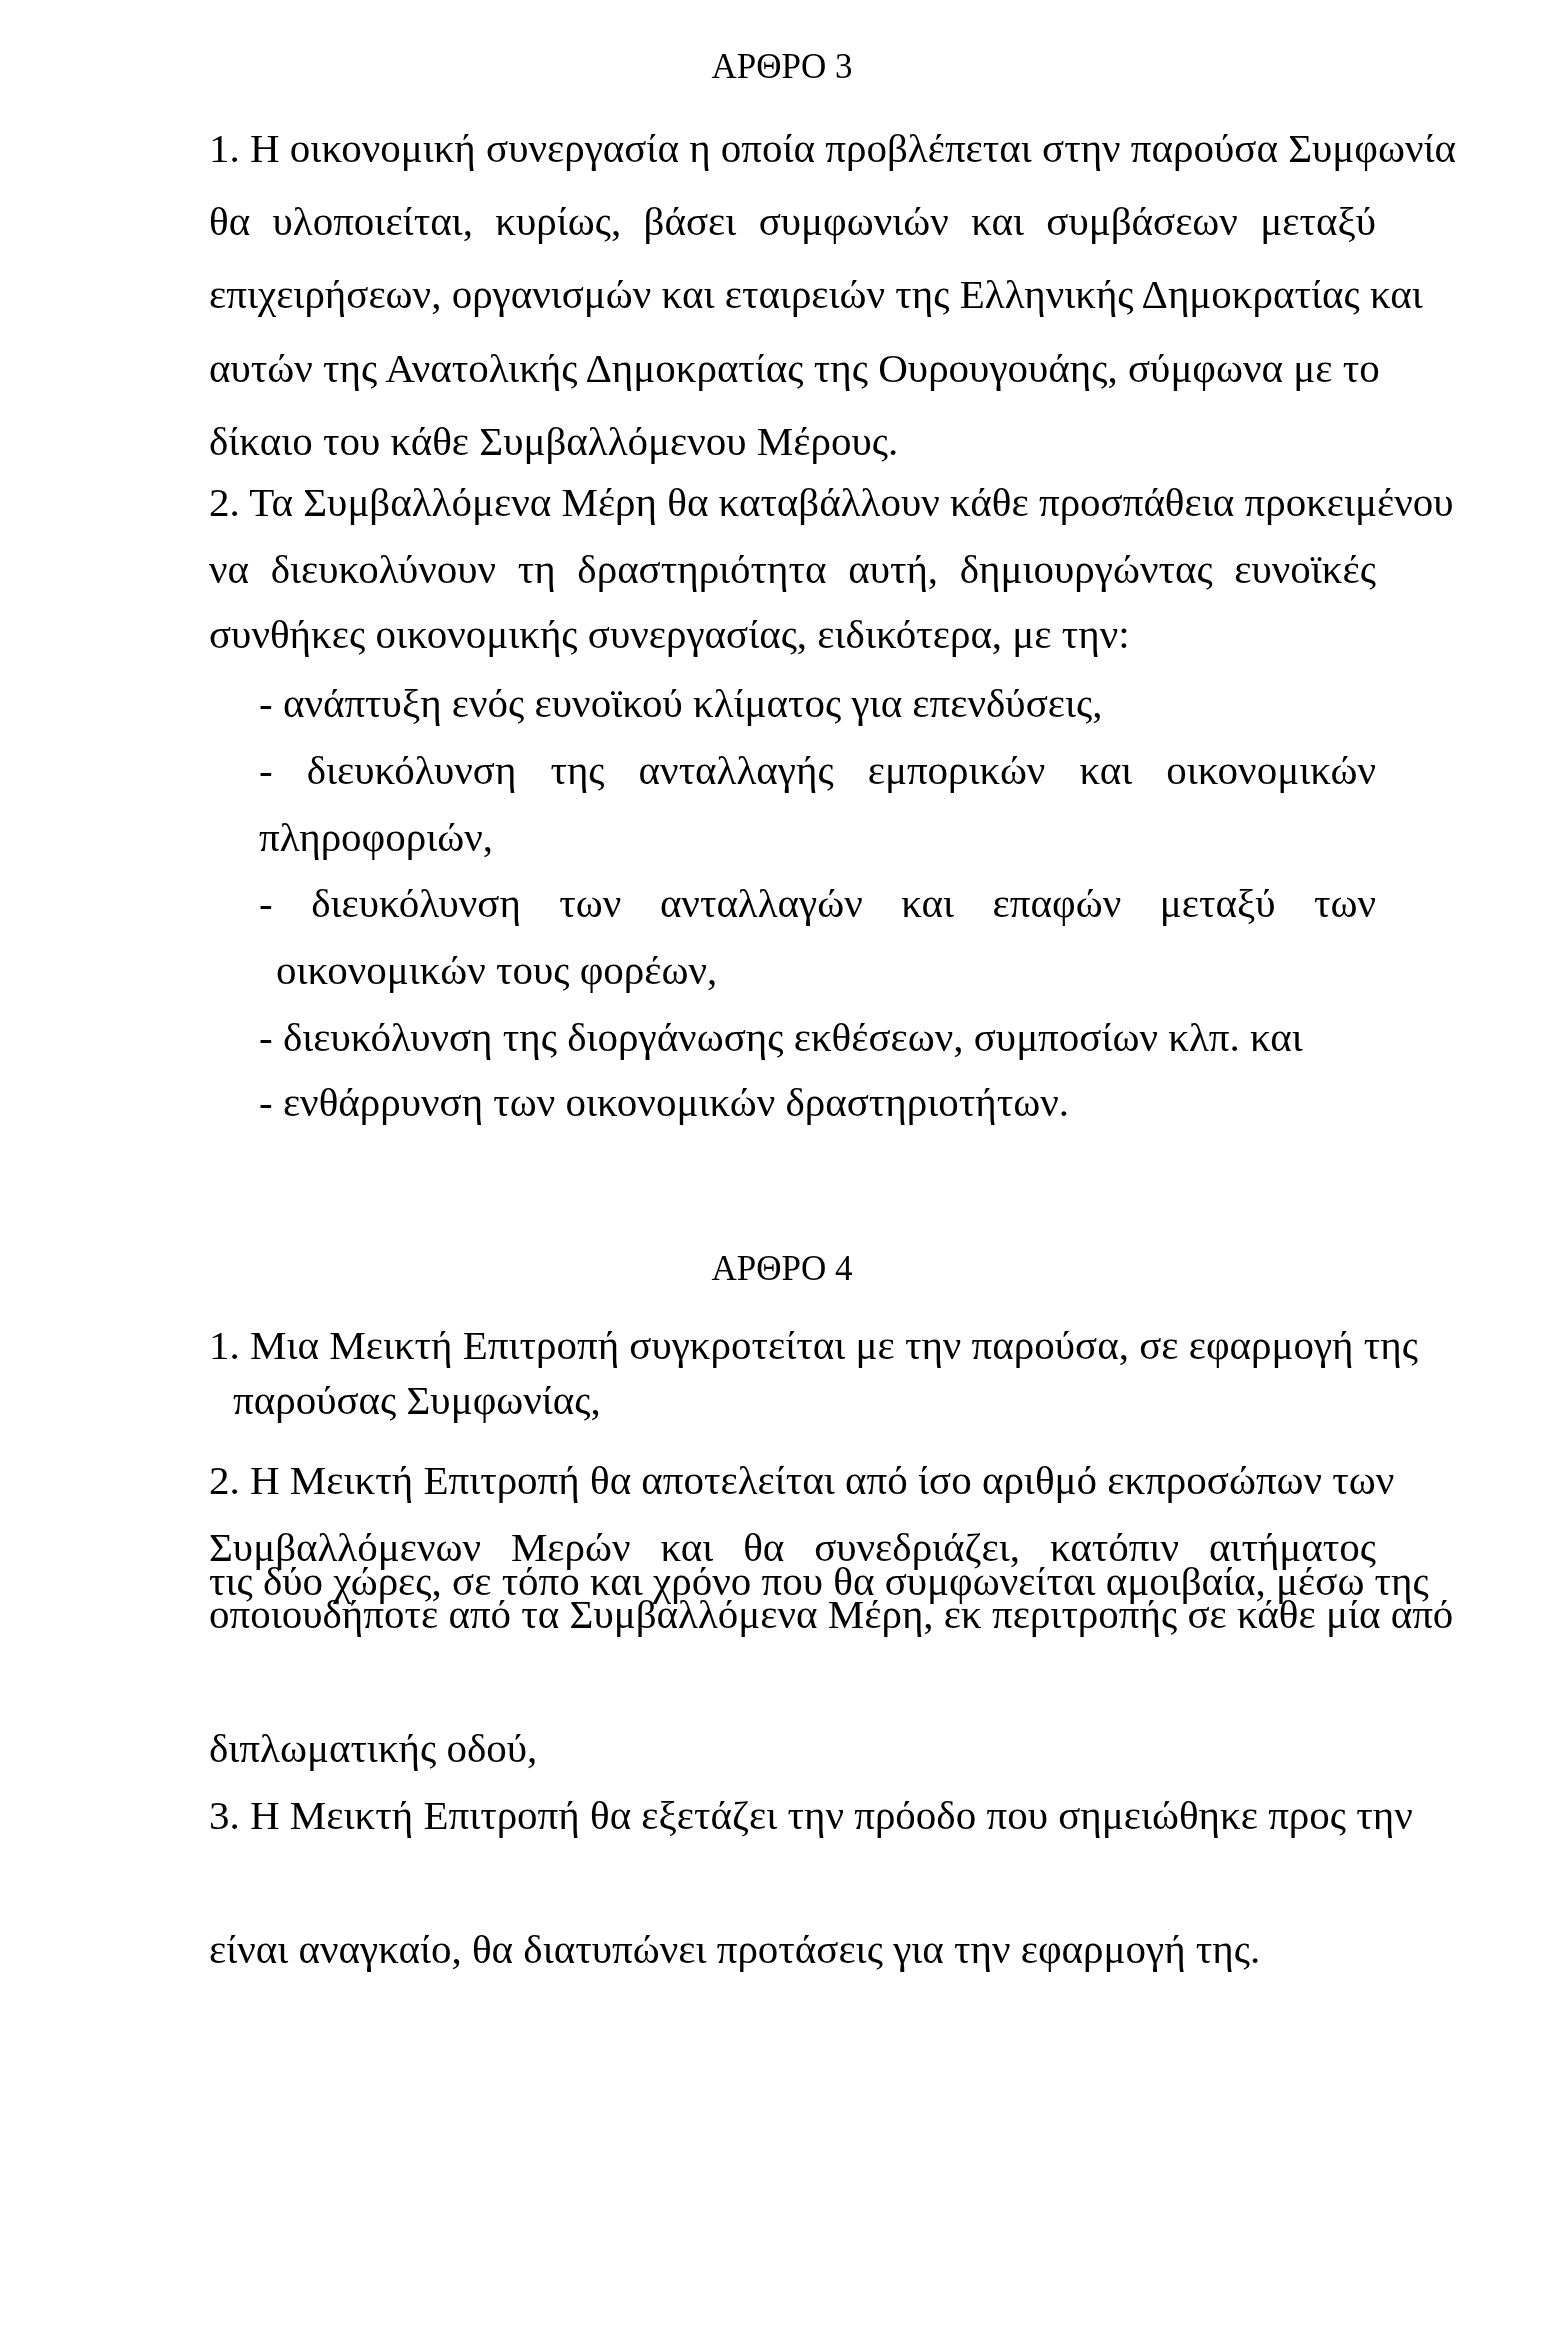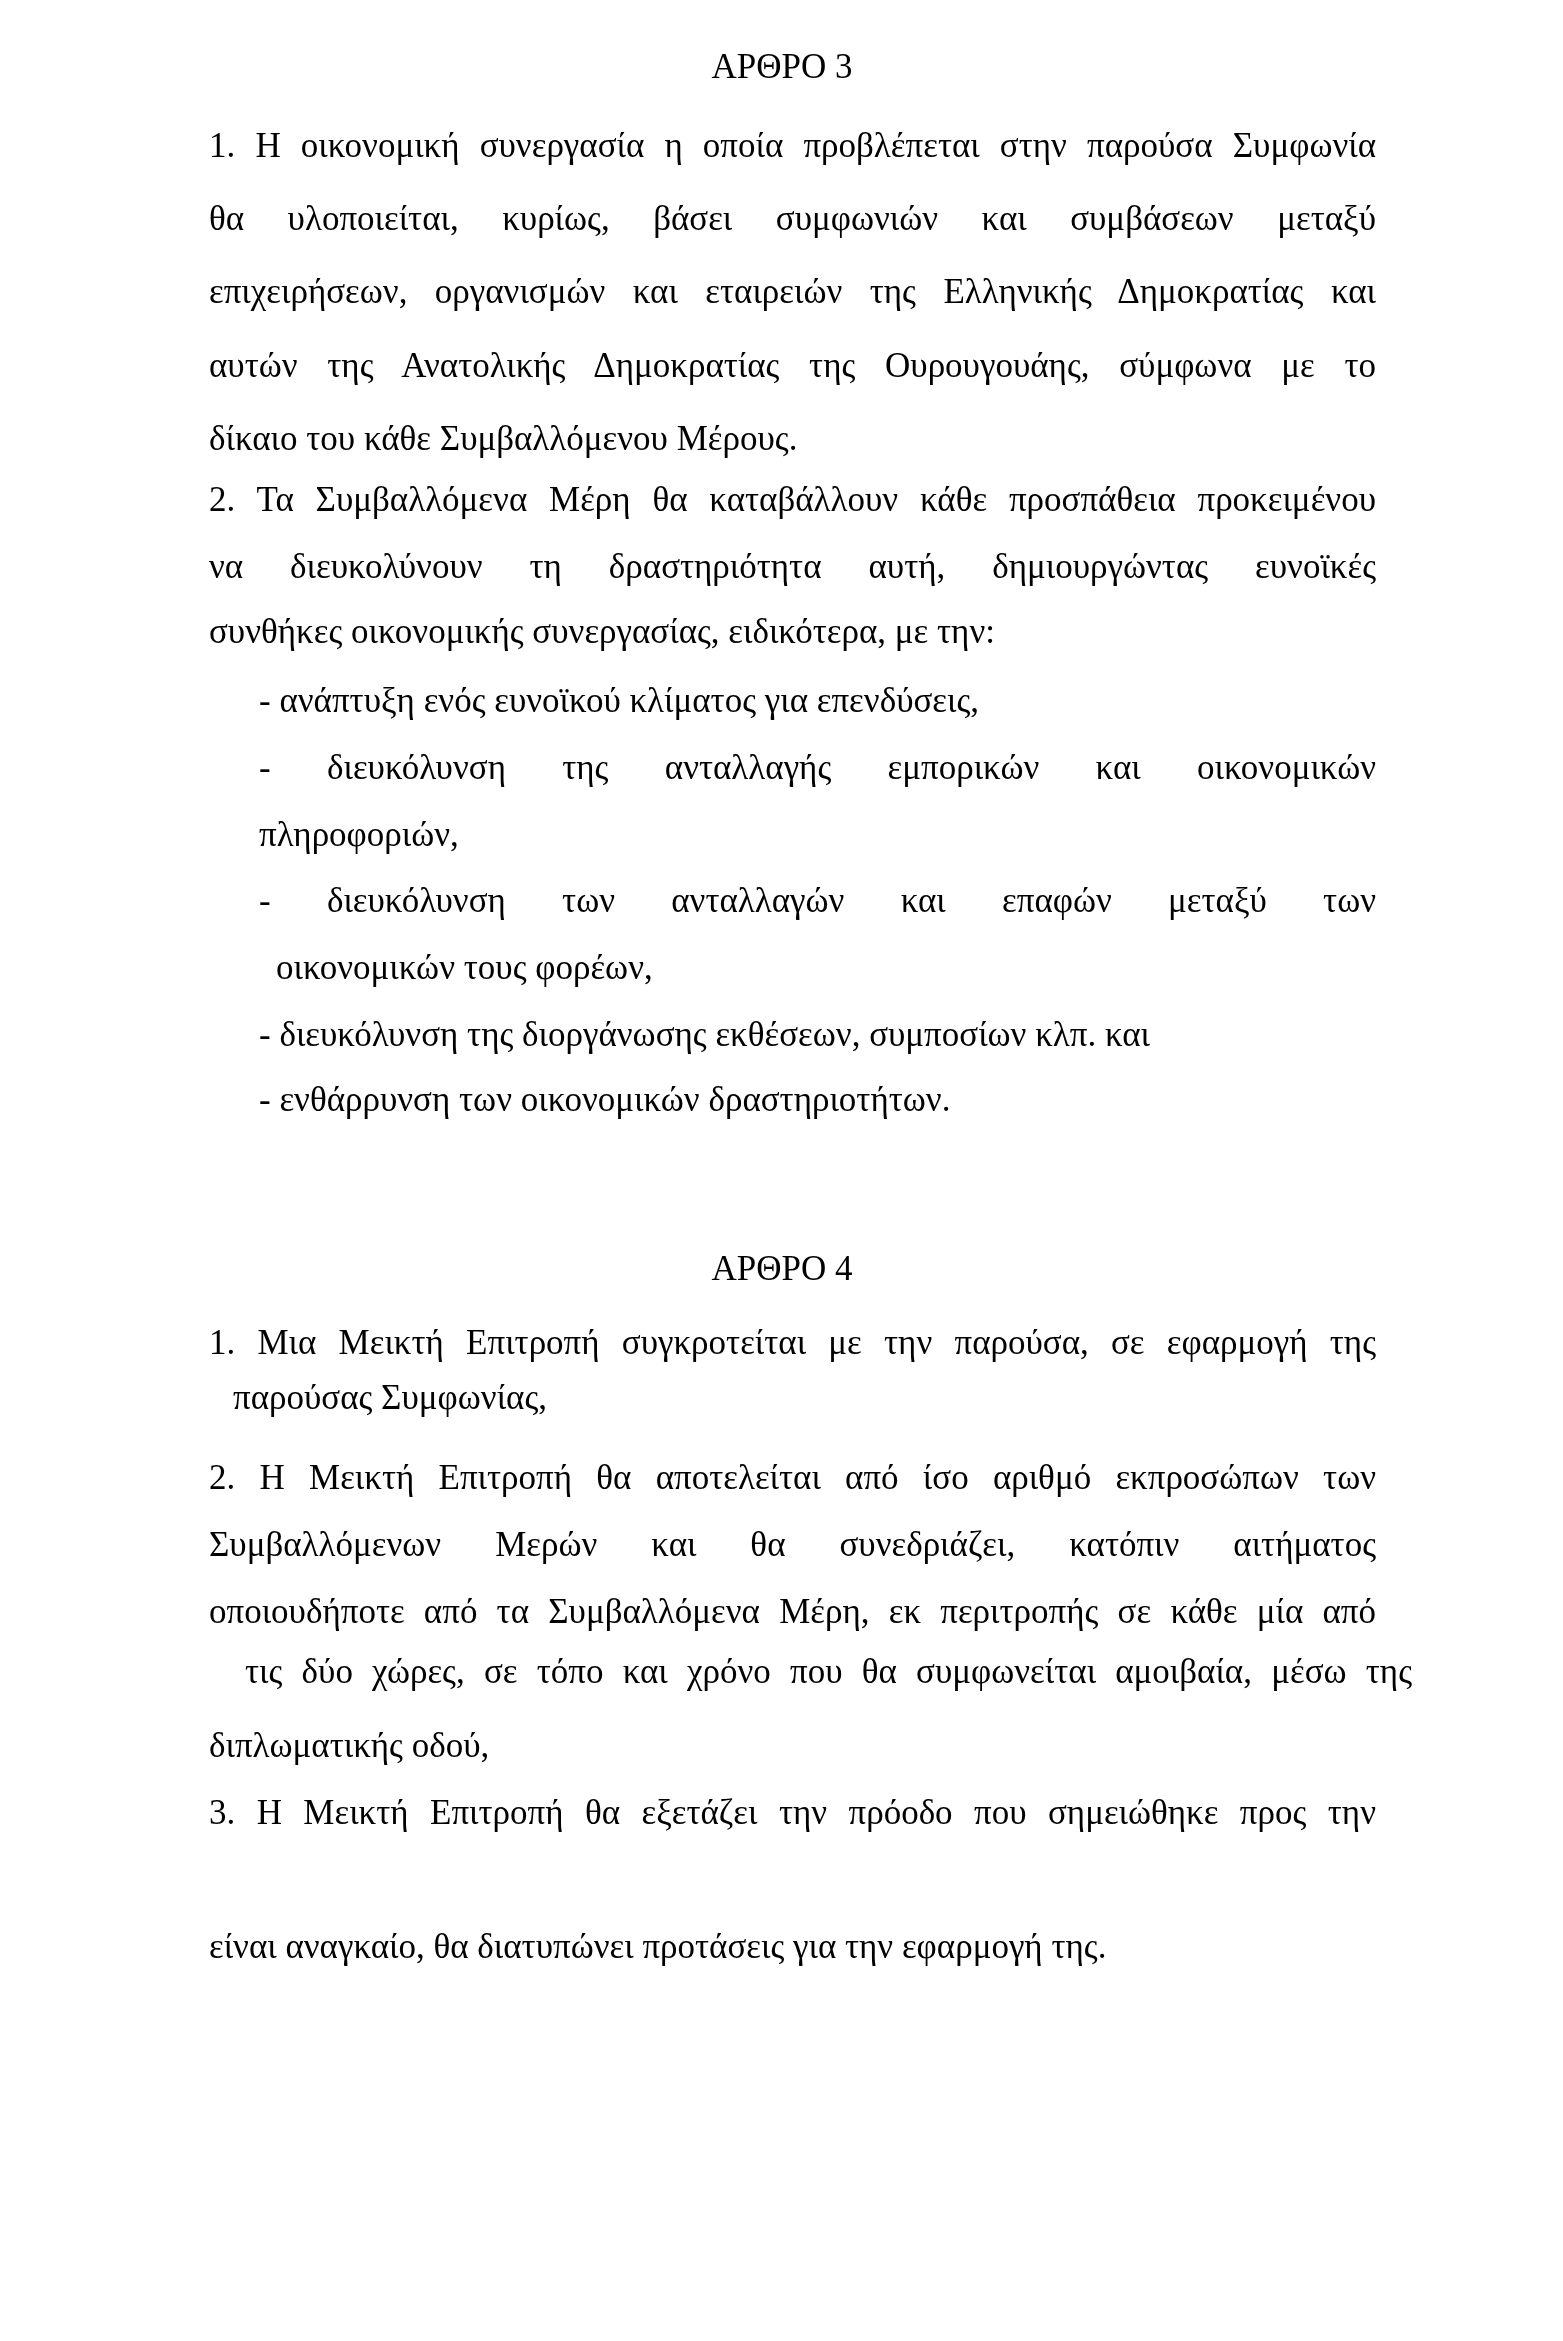--- a/index.html
+++ b/index.html
@@ -7,21 +7,21 @@
     width: 1564px; height: 2342px; overflow: hidden; position: relative;
     font-family: "Liberation Serif", "DejaVu Serif", serif;
     color: #000;
   }
   .page { position: absolute; left: 0; top: 0; width: 1564px; height: 2342px; }
   .heading {
     position: absolute; left: 0; width: 1564px; text-align: center;
     font-size: 35px; line-height: 1;
   }
   .line {
-    position: absolute; font-size: 35px; line-height: 1; white-space: nowrap;
+    position: absolute; font-size: 41px; line-height: 1; white-space: nowrap;
   }
   .just { text-align: justify; text-align-last: justify; }
   .body-col { left: 209px; width: 1167px; }
   .bullet-col { left: 259px; width: 1117px; }
 </style>
 </head>
 <body>
 
 <div class="page">
 
@@ -45,19 +45,19 @@
   <div class="line bullet-col" style="top:1017px;">- διευκόλυνση της διοργάνωσης εκθέσεων, συμποσίων κλπ. και</div>
   <div class="line bullet-col" style="top:1082px;">- ενθάρρυνση των οικονομικών δραστηριοτήτων.</div>
 
   <div class="heading" style="top:1251px;">ΑΡΘΡΟ 4</div>
 
   <div class="line body-col just" style="top:1325px;">1. Μια Μεικτή Επιτροπή συγκροτείται με την παρούσα, σε εφαρμογή της</div>
   <div class="line body-col" style="top:1380px;margin-left:24px;">παρούσας Συμφωνίας,</div>
   <div class="line body-col just" style="top:1460px;">2. Η Μεικτή Επιτροπή θα αποτελείται από ίσο αριθμό εκπροσώπων των</div>
   <div class="line body-col just" style="top:1527px;">Συμβαλλόμενων Μερών και θα συνεδριάζει, κατόπιν αιτήματος</div>
   <div class="line body-col just" style="top:1594px;">οποιουδήποτε από τα Συμβαλλόμενα Μέρη, εκ περιτροπής σε κάθε μία από</div>
-  <div class="line body-col just" style="top:1654px;margin-left:36px;">τις δύο χώρες, σε τόπο και χρόνο που θα συμφωνείται αμοιβαία, μέσω της</div>
+  <div class="line body-col just" style="top:1561px;">τις δύο χώρες, σε τόπο και χρόνο που θα συμφωνείται αμοιβαία, μέσω της</div>
   <div class="line body-col" style="top:1728px;">διπλωματικής οδού,</div>
   <div class="line body-col just" style="top:1795px;">3. Η Μεικτή Επιτροπή θα εξετάζει την πρόοδο που σημειώθηκε προς την</div>
   <div class="line body-col" style="top:1929px;">είναι αναγκαίο, θα διατυπώνει προτάσεις για την εφαρμογή της.</div>
 
 </div>
 
 
 </body></html>

